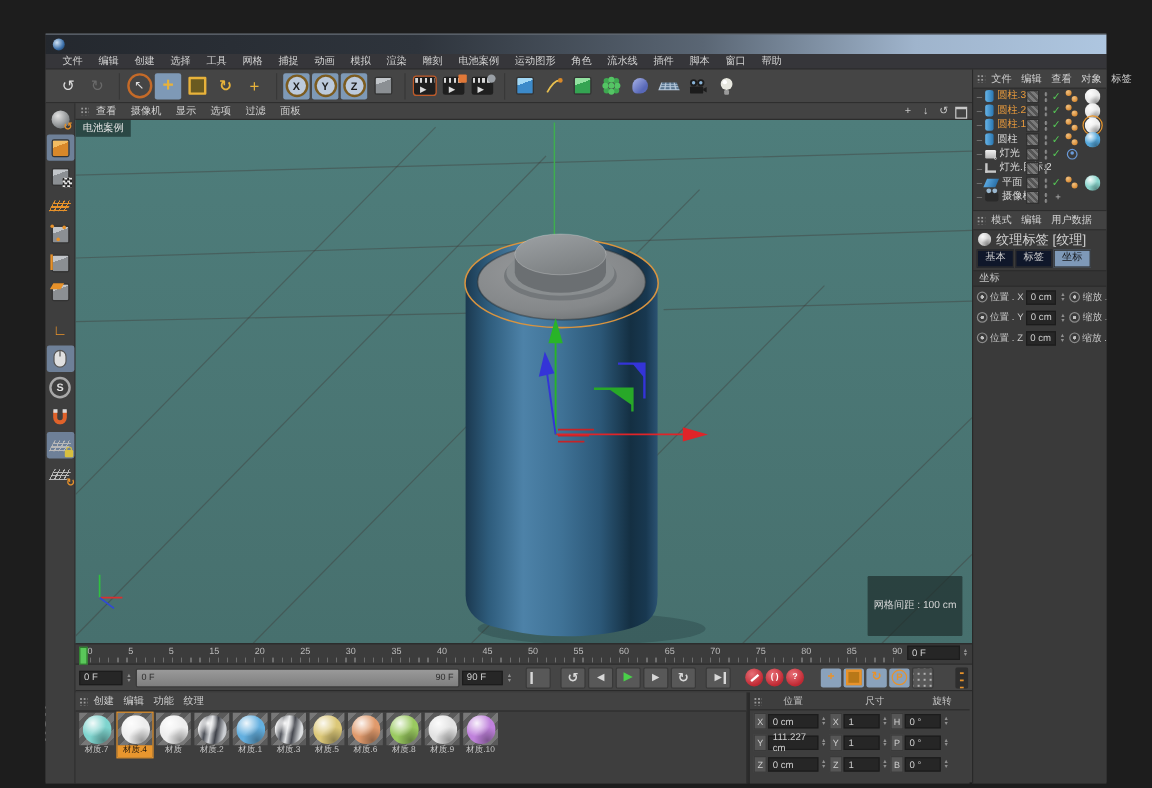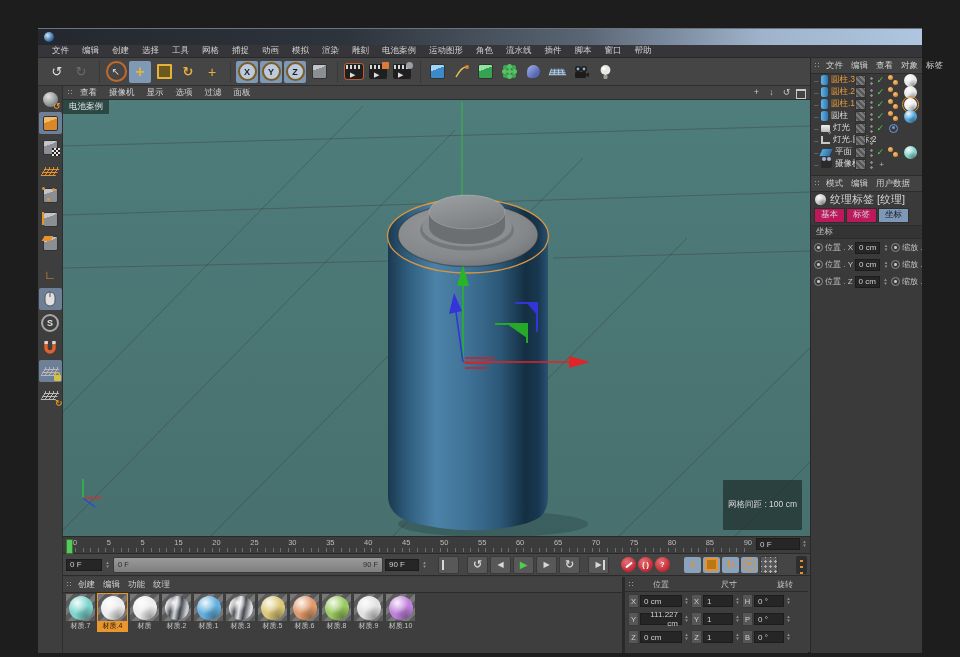--- a/index.html
+++ b/index.html
@@ -143,21 +143,21 @@
       rgba(28,30,38,.75) 62%,rgba(255,255,255,.4) 85%);}
   .om-sph{position:absolute;right:5px;}
   .om-sph.cur{outline:1px solid #e8962e;outline-offset:1px;}
   .target{position:absolute;right:24px;width:9px;height:9px;border:1.5px solid #6a9ad8;border-radius:50%;box-sizing:border-box;}
   .target::after{content:"";position:absolute;left:1.5px;top:1.5px;width:3px;height:3px;border-radius:50%;background:#6a9ad8;}
   .cross{position:absolute;right:38px;color:#b8b8b8;font-size:8px;}
   .cross::before{content:"+";}
   
   .am-title{display:flex;align-items:center;gap:4px;height:15px;padding-left:4px;font-size:11px;color:#d4d4d4;}
   .am-tabs{display:flex;gap:1px;padding:1px 0 2px 3px;}
-  .tab{font-size:8.5px;color:#cfcfcf;background:#be185d;border:1px solid #2e2e2e;padding:0px 6px 1px;}
+  .tab{font-size:8.5px;color:#cfcfcf;background:#0f172a;border:1px solid #2e2e2e;padding:0px 6px 1px;}
   .tab.on{background:#7e99b8;color:#16181c;}
   .section{height:12px;background:#343434;border-top:1px solid #2c2c2c;border-bottom:1px solid #2c2c2c;
     font-size:8.5px;color:#c4c4c4;padding-left:5px;display:flex;align-items:center;}
   .arow{display:flex;align-items:center;gap:2px;height:17px;padding-left:3px;overflow:hidden;white-space:nowrap;}
   .rad{width:7px;height:7px;border-radius:50%;border:1px solid #8a8a8a;flex:none;
     background:radial-gradient(#c0c0c0 1.3px,#3a3a3a 1.6px);}
   .alabel{font-size:8px;color:#c8c8c8;flex:none;}
   .fld{background:#262626;border:1px solid #1c1c1c;color:#cfcfcf;font-size:8px;display:flex;
     align-items:center;padding:0 3px;height:12px;box-sizing:border-box;}
   .st{display:flex;flex-direction:column;justify-content:center;color:#909090;flex:none;width:7px;}
@@ -646,21 +646,21 @@
           <span class="st"></span>
         <span class="chip">X</span>
         <span class="fld" style="width:30px;">1</span>
           <span class="st"></span>
         <span class="chip">H</span>
         <span class="fld" style="width:30px;">0 °</span>
           <span class="st"></span>
       </div>
       <div class="crow">
         <span class="chip">Y</span>
-        <span class="fld" style="width:42px;text-align:right;">111.227 cm</span>
+        <span class="fld" style="width:42px;">111.227 cm</span>
           <span class="st"></span>
         <span class="chip">Y</span>
         <span class="fld" style="width:30px;">1</span>
           <span class="st"></span>
         <span class="chip">P</span>
         <span class="fld" style="width:30px;">0 °</span>
           <span class="st"></span>
       </div>
       <div class="crow">
         <span class="chip">Z</span>

